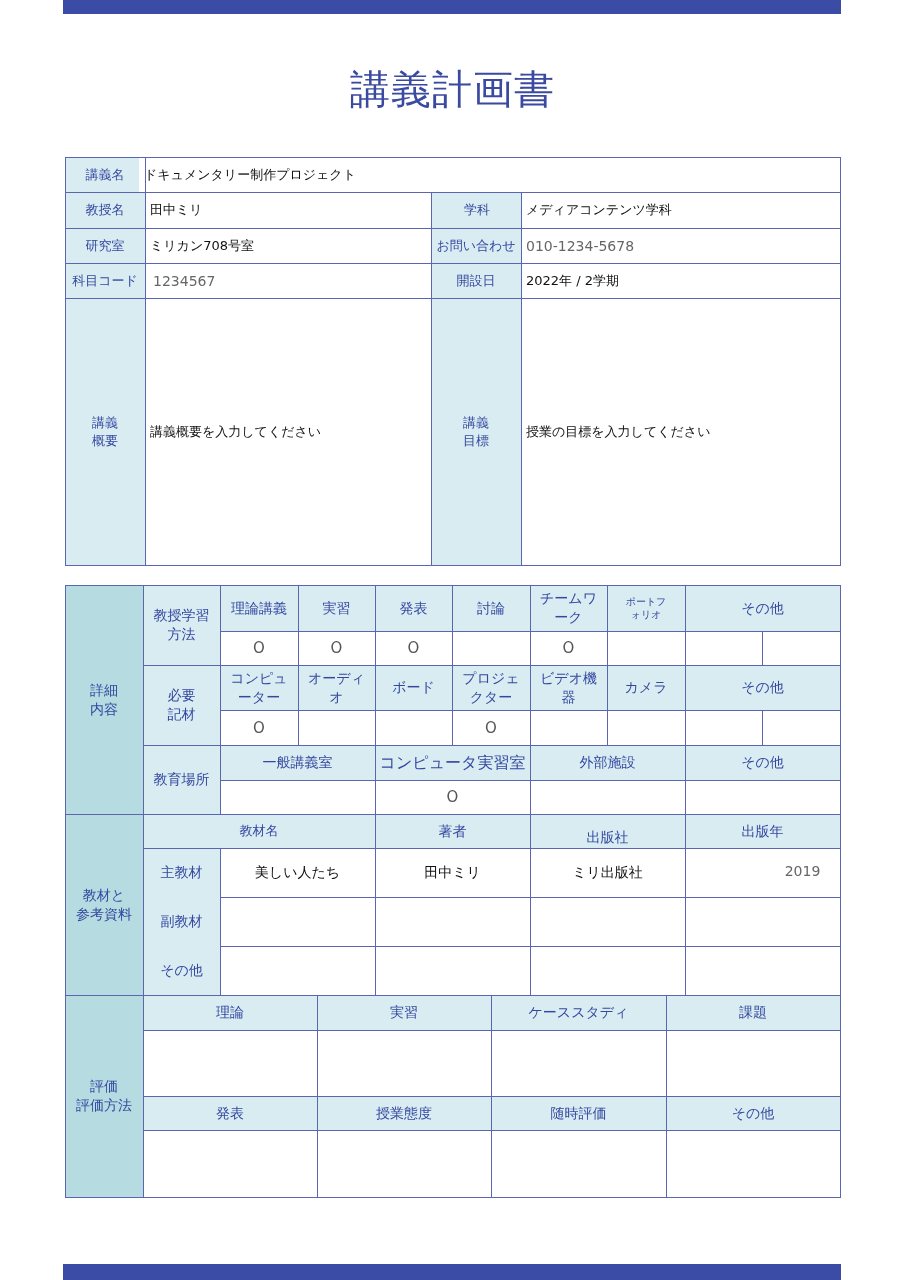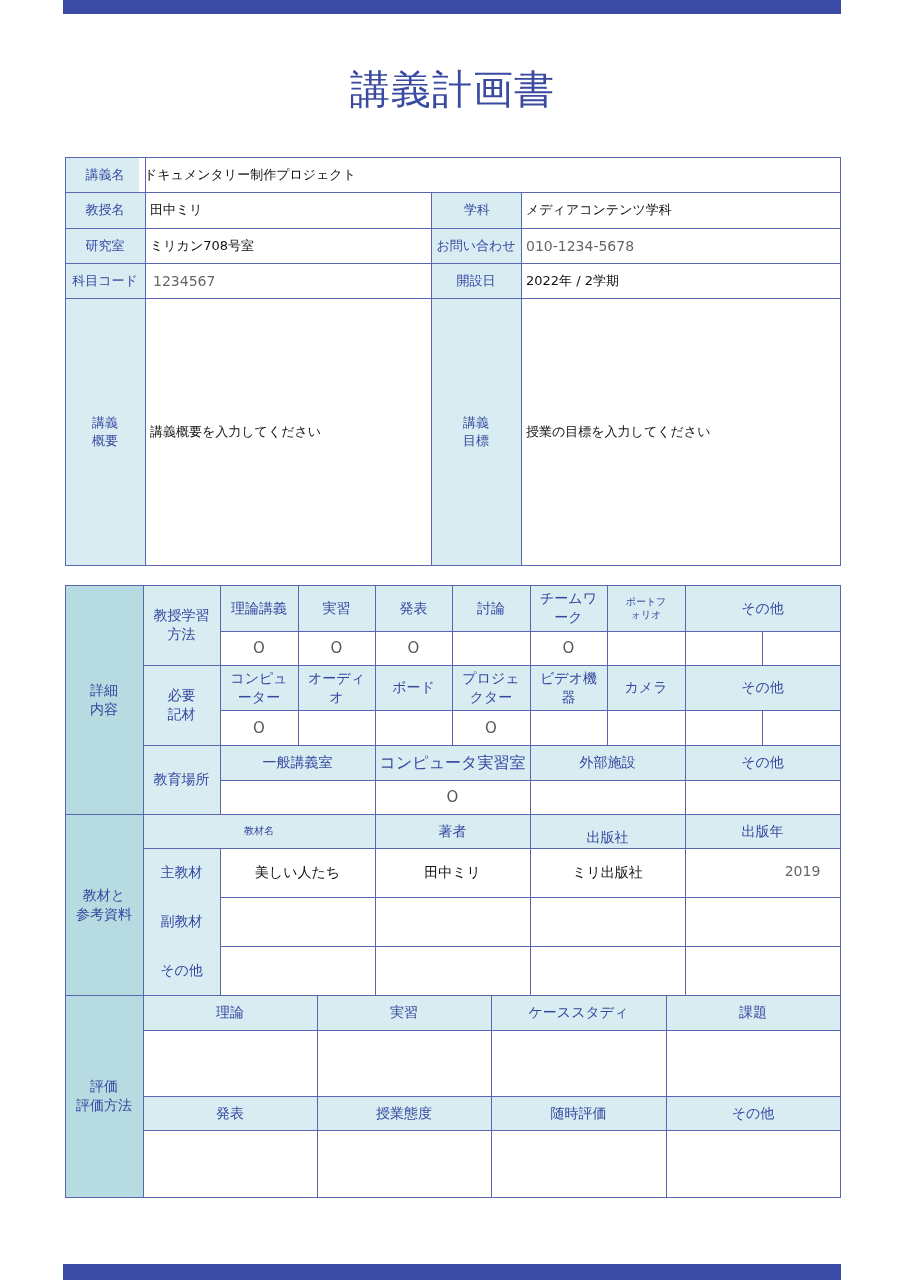--- a/index.html
+++ b/index.html
@@ -118,21 +118,21 @@
   <div class="cell lbl" style="left:375px;top:745px;width:155px;height:35px;font-size:16px;">コンピュータ実習室</div>
   <div class="cell lbl" style="left:530px;top:745px;width:155px;height:35px;font-size:14px;">外部施設</div>
   <div class="cell lbl" style="left:685px;top:745px;width:155px;height:35px;font-size:14px;">その他</div>
   <div class="cell val zero" style="left:220px;top:780px;width:155px;height:34px;padding:0;"></div>
   <div class="cell val zero" style="left:375px;top:780px;width:155px;height:34px;padding:0;">O</div>
   <div class="cell val zero" style="left:530px;top:780px;width:155px;height:34px;padding:0;"></div>
   <div class="cell val zero" style="left:685px;top:780px;width:155px;height:34px;padding:0;"></div>
 
   <div class="cell sec" style="left:65px;top:814px;width:78px;height:181px;white-space:pre-line;">教材と
 参考資料</div>
-  <div class="cell lbl" style="left:143px;top:814px;width:232px;height:34px;font-size:10px;">教材名</div>
+  <div class="cell lbl" style="left:143px;top:814px;width:232px;height:34px;font-size:13px;">教材名</div>
   <div class="cell lbl" style="left:375px;top:814px;width:155px;height:34px;font-size:14px;">著者</div>
   <div class="cell lbl" style="left:530px;top:814px;width:155px;height:46px;font-size:14px;">出版社</div>
   <div class="cell lbl" style="left:685px;top:814px;width:155px;height:34px;font-size:14px;">出版年</div>
 
   <div class="cell lbl" style="left:143px;top:848px;width:77px;height:49px;font-size:14px;">主教材</div>
   <div class="cell val c" style="left:220px;top:848px;width:155px;height:49px;padding:0;font-size:14px;">美しい人たち</div>
   <div class="cell val c" style="left:375px;top:848px;width:155px;height:49px;padding:0;font-size:14px;">田中ミリ</div>
   <div class="cell val c" style="left:530px;top:848px;width:155px;height:49px;padding:17px;font-size:14px;">ミリ出版社</div>
   <div class="cell val c gray" style="left:685px;top:848px;width:155px;height:45px;padding:0;margin-left:40px;">2019</div>
 

